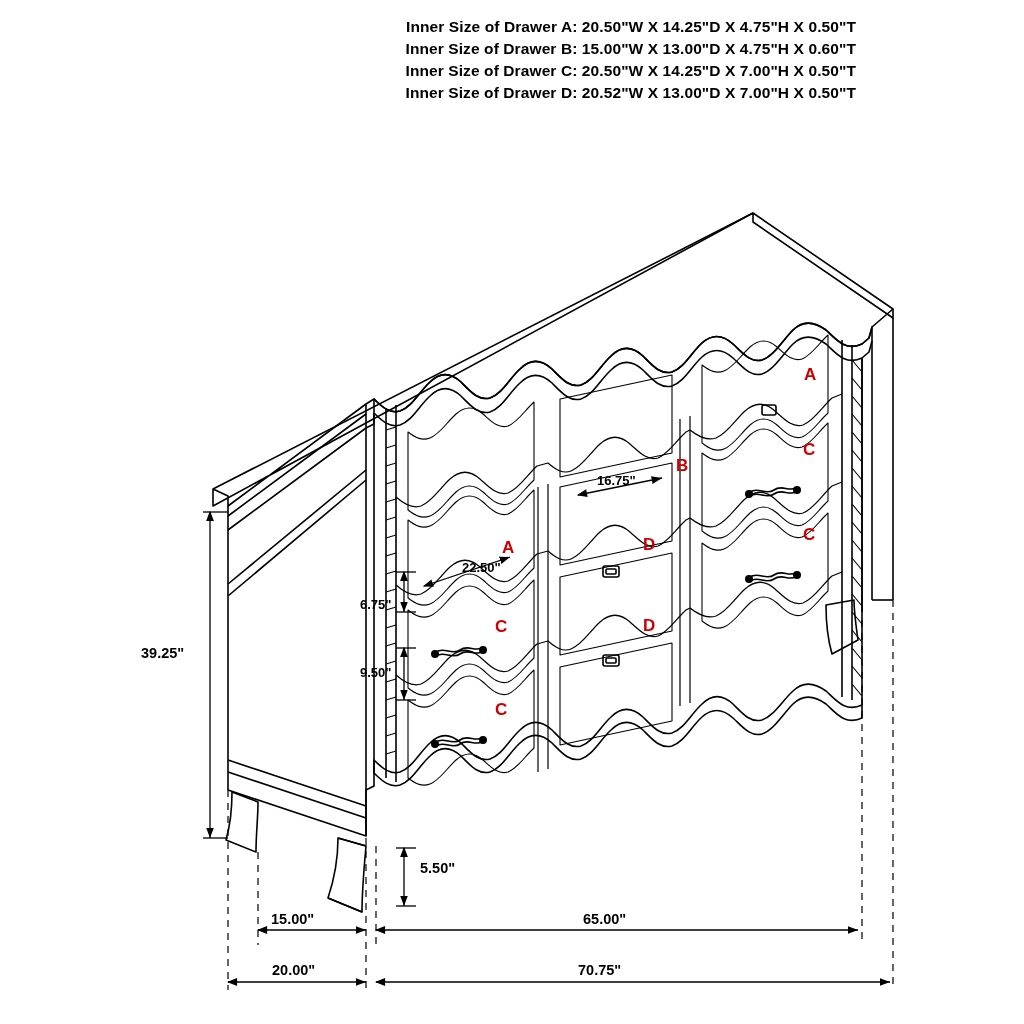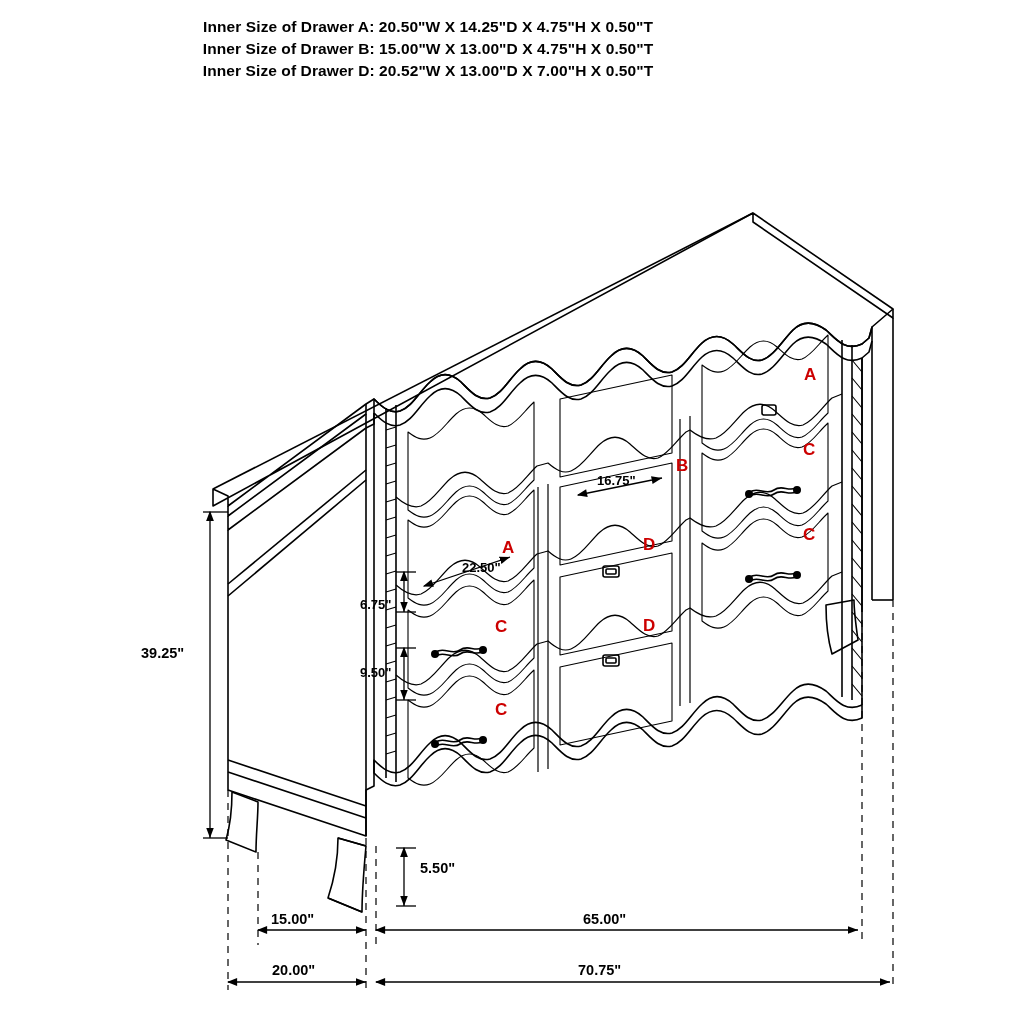--- a/index.html
+++ b/index.html
@@ -18,21 +18,21 @@
   #page {
     position: relative;
     width: 1024px;
     height: 1024px;
   }
   .spec-list {
     position: absolute;
     top: 16px;
     left: 0;
     width: 856px;
-    text-align: center;
+    text-align: right;
   }
   .spec-line {
     font-size: 15.5px;
     font-weight: bold;
     line-height: 22px;
     letter-spacing: 0.1px;
     white-space: pre;
   }
   svg.diagram {
     position: absolute;
@@ -59,21 +59,22 @@
     color: #cc0000;
   }
 </style>
 </head>
 <body>
 
 <div id="page">
 
   <div class="spec-list">
     <div class="spec-line">Inner Size of Drawer A: 20.50"W X 14.25"D X 4.75"H X 0.50"T</div>
-    <div class="spec-line">Inner Size of Drawer B: 15.00"W X 13.00"D X 4.75"H X 0.50"T</div>
+    <div class="spec-line">Inner Size of Drawer B: 15.00"W X 13.00"D X 4.75"H X 0.60"T</div>
+    <div class="spec-line">Inner Size of Drawer C: 20.50"W X 14.25"D X 7.00"H X 0.50"T</div>
     <div class="spec-line">Inner Size of Drawer D: 20.52"W X 13.00"D X 7.00"H X 0.50"T</div>
   </div>
 
   <svg class="diagram" viewBox="0 0 1024 1024">
     <defs>
       <marker id="arrHead" markerWidth="9" markerHeight="9" refX="8" refY="3" orient="auto">
         <path d="M0,0 L8,3 L0,6 z" fill="#000"></path>
       </marker>
       <marker id="arrTail" markerWidth="9" markerHeight="9" refX="1" refY="3" orient="auto">
         <path d="M8,0 L0,3 L8,6 z" fill="#000"></path>

